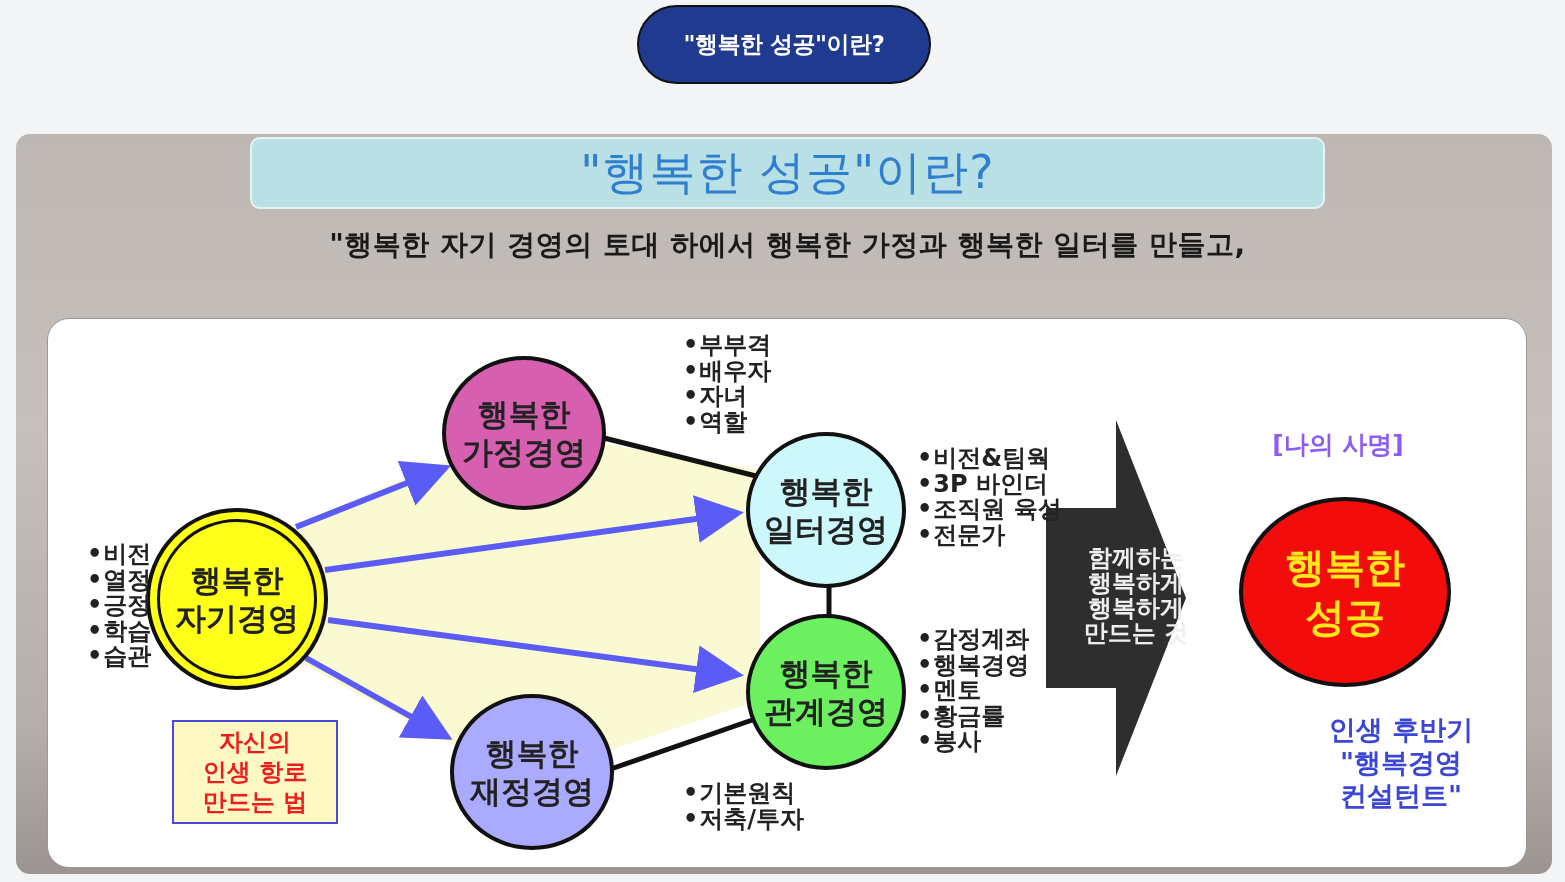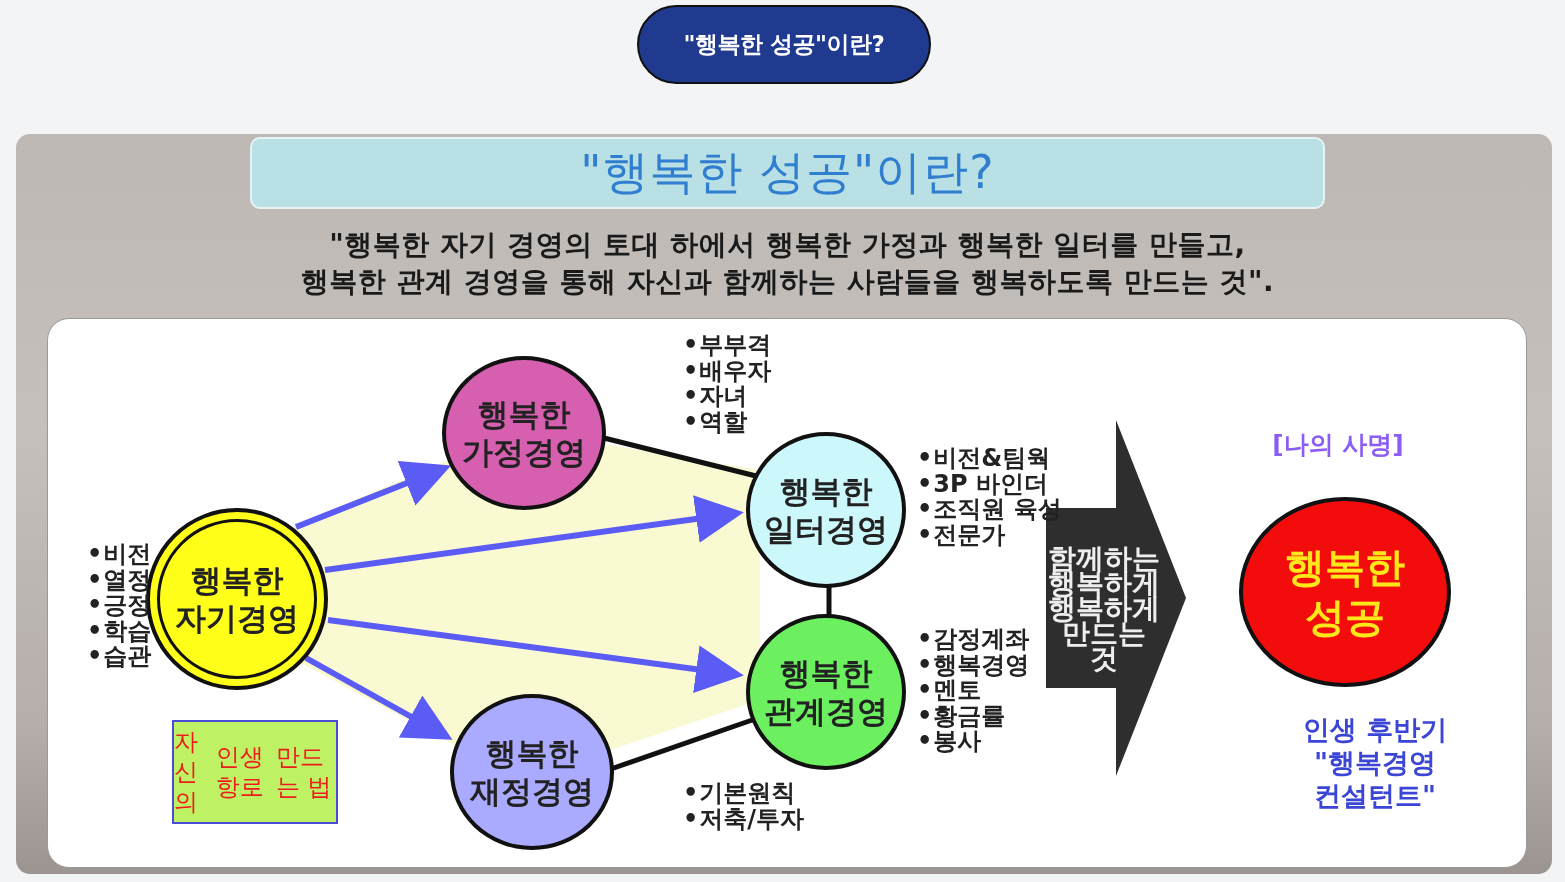--- a/index.html
+++ b/index.html
@@ -44,55 +44,54 @@
     font-weight: bold; color: #222; font-size: 31px; line-height: 38px;
   }
   .node span { display: block; }
   .bullets {
     position: absolute; font-weight: bold; font-size: 24px; color: #222;
     line-height: 25.5px;
   }
   .bullets div::before { content: "•"; margin-right: 1px; }
   .redbox {
     position: absolute; left: 172px; top: 720px; width: 166px; height: 104px;
-    background: #bef264; border: 2px solid #4b4bd8;
-    color: #ee1c1c; font-weight: normal; font-size: 24px; line-height: 30px;
-    display: flex; flex-direction: row; align-items: center; justify-content: center;
+    background: #fef9c3; border: 2px solid #4b4bd8;
+    color: #ee1c1c; font-weight: bold; font-size: 24px; line-height: 30px;
+    display: flex; flex-direction: column; align-items: center; justify-content: center;
   }
   .arrow-text {
-    position: absolute; left: 1048px; top: 546px; width: 112px;
-    color: #eee; font-weight: bold; font-size: 28px; line-height: 25px; text-align: center;
+    position: absolute; left: 1080px; top: 546px; width: 112px;
+    color: #eee; font-weight: bold; font-size: 24px; line-height: 25px; text-align: center;
   }
   .mission-label {
     position: absolute; left: 1258px; top: 428px; width: 160px; text-align: center;
     color: #8b5cf6; font-weight: bold; font-size: 25px;
   }
   .success {
     position: absolute; left: 1239px; top: 497px; width: 212px; height: 190px;
     border-radius: 50%; background: #f20c0c; border: 4px solid #111;
     display: flex; flex-direction: column; align-items: center; justify-content: center;
     color: #ffe81a; font-weight: bold; font-size: 40px; line-height: 50px;
   }
   .mission-desc {
-    position: absolute; left: 1270px; top: 713px; width: 210px; text-align: center;
+    position: absolute; left: 1296px; top: 713px; width: 210px; text-align: center;
     color: #3b46d6; font-weight: bold; font-size: 27px; line-height: 33px;
   }
 </style>
 </head>
 <body>
 
 <div class="pill">"행복한 성공"이란?</div>
 
 <div class="slide"></div>
 
 <div class="slide-title">"행복한 성공"이란?</div>
 
 <div class="quote">
   <div>"행복한 자기 경영의 토대 하에서 행복한 가정과 행복한 일터를 만들고,</div>
-  <div>행복한 관계 경영을 통해 자신과 함께하는 사람들을 행복하도록 만드는 것".</div>
 </div>
 
 <div class="panel"></div>
 
 <svg class="diagram" viewBox="0 0 1565 882">
   <defs>
     <marker id="ah" markerWidth="8" markerHeight="8" refX="6" refY="4" orient="auto" markerUnits="strokeWidth">
       <path d="M0,0 L8,4 L0,8 z" fill="#5b5bf5"></path>
     </marker>
   </defs>

